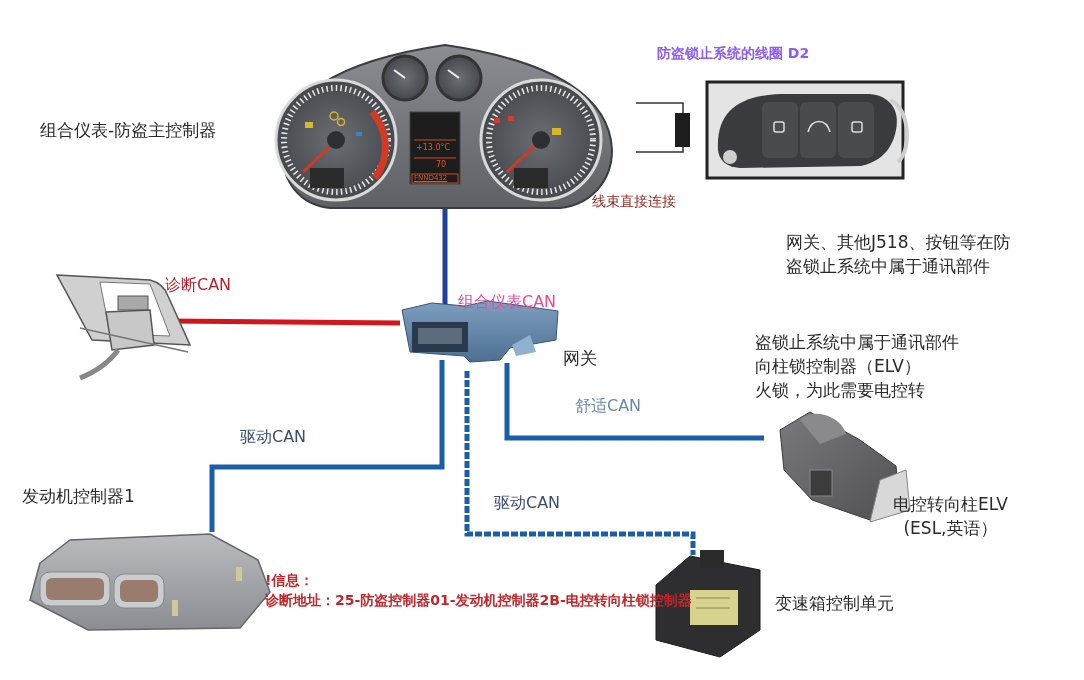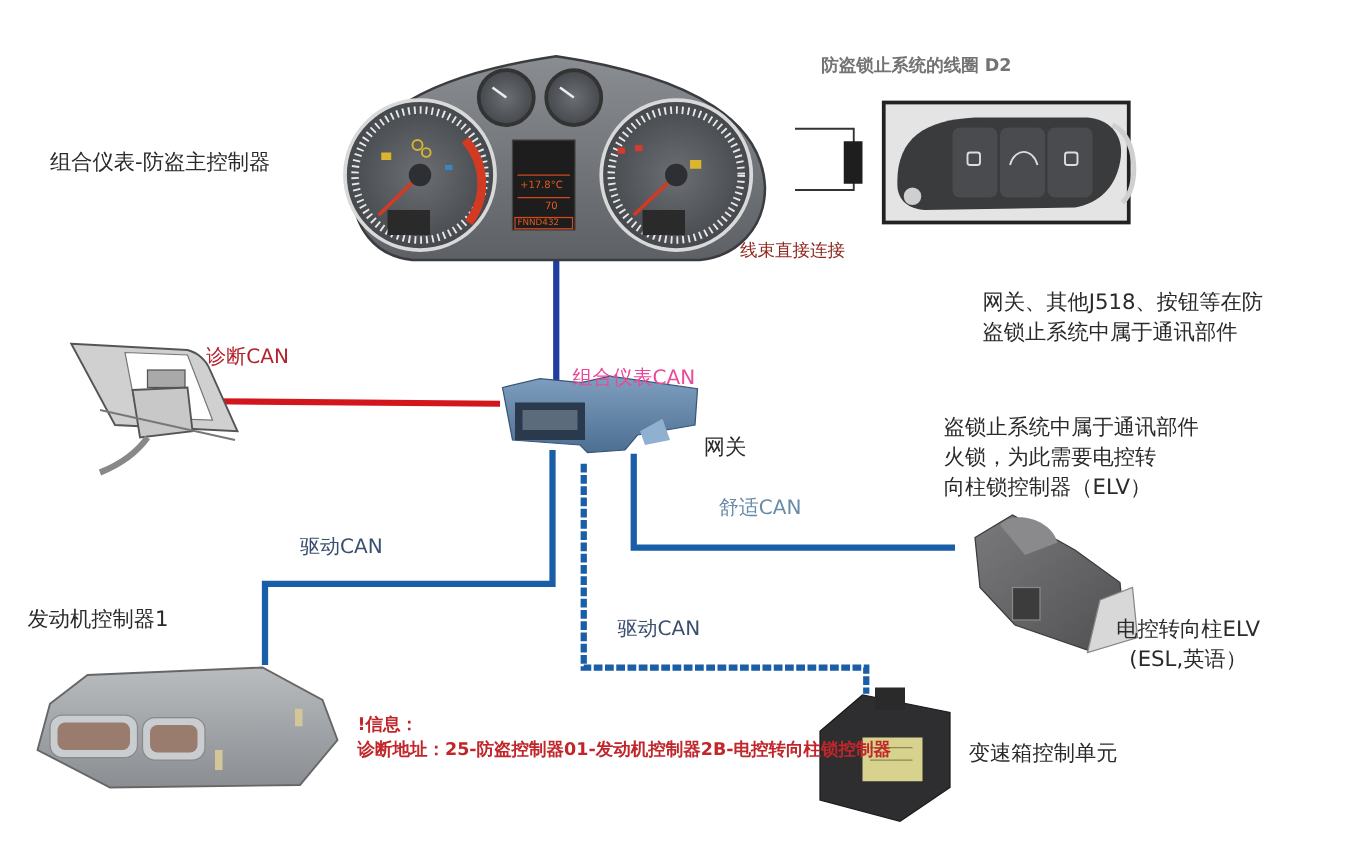--- a/index.html
+++ b/index.html
@@ -1,18 +1,18 @@
 <!DOCTYPE html>
 <html><head>
 <meta charset="utf-8">
 <style>
   html, body { margin:0; padding:0; background:#ffffff; }
   body { width:1084px; height:680px; position:relative; overflow:hidden;
          font-family:"DejaVu Sans","Liberation Sans",sans-serif; }
-  .abs { position:absolute;margin-left:21px; }
+  .abs { position:absolute; }
   .lbl { position:absolute; white-space:nowrap; line-height:1.2; }
   .black-lbl { color:#2a2a2a; font-size:17px; }
   .bus-lbl { font-size:16px; }
   .red-lbl { color:#b52a2a; font-size:16px; }
   .info { color:#c0262a; font-size:14px; font-weight:bold; line-height:20px; }
   svg { position:absolute; left:0; top:0; }
 </style>
 </head>
 <body>
 
@@ -148,45 +148,45 @@
 
   <g>
     <path d="M656,585 L690,556 L760,570 L760,630 L720,657 L656,640 Z" fill="#2e2e30" stroke="#1a1a1a"></path>
     <rect x="700" y="550" width="24" height="18" fill="#2a2a2a"></rect>
     <path d="M690,590 L738,590 L738,625 L690,625 Z" fill="#d7d38e"></path>
     <line x1="696" y1="598" x2="730" y2="598" stroke="#8a8a50" stroke-width="1"></line>
     <line x1="696" y1="608" x2="730" y2="608" stroke="#8a8a50" stroke-width="1"></line>
   </g>
 </svg>
 
-<div class="lbl" style="left:416px;top:143px;font-size:8px;color:#e05a22;">+17.8°C</div>
+<div class="lbl" style="left:416px;top:143px;font-size:8px;color:#e05a22;">+13.0°C</div>
 <div class="lbl" style="left:436px;top:160px;font-size:8px;color:#e05a22;">70</div>
-<div class="lbl" style="left:414px;top:174px;font-size:7px;color:#e05a22;">FNND432</div>
+<div class="lbl" style="left:414px;top:174px;font-size:7px;color:#e05a22;text-decoration:underline;">FNND432</div>
 
 <div class="lbl black-lbl" style="left:40px;top:120px;">组合仪表-防盗主控制器</div>
 
-<div class="lbl" style="left:657px;top:45px;font-size:14px;color:#737373;font-weight:bold;">防盗锁止系统的线圈 D2</div>
+<div class="lbl" style="left:657px;top:45px;font-size:14px;color:#8b5cf6;font-weight:bold;">防盗锁止系统的线圈 D2</div>
 
 <div class="lbl red-lbl" style="left:592px;top:193px;font-size:14px;color:#8e2a22;">线束直接连接</div>
 
 <div class="lbl black-lbl" style="left:786px;top:230px;line-height:24px;">
   <div>网关、其他J518、按钮等在防</div>
   <div>盗锁止系统中属于通讯部件</div>
 </div>
 
 <div class="lbl bus-lbl" style="left:458px;top:256px;color:#ec4899;margin-top:36px;">组合仪表CAN</div>
 
 <div class="lbl" style="left:165px;top:275px;font-size:16px;color:#b3232b;">诊断CAN</div>
 
 <div class="lbl black-lbl" style="left:563px;top:348px;">网关</div>
 
 <div class="lbl black-lbl" style="left:755px;top:330px;line-height:24px;">
   <div>盗锁止系统中属于通讯部件</div>
+  <div>向柱锁控制器（ELV）</div>
   <div>火锁，为此需要电控转</div>
-  <div>向柱锁控制器（ELV）</div>
 </div>
 
 <div class="lbl bus-lbl" style="left:575px;top:396px;color:#6a8ba8;">舒适CAN</div>
 
 <div class="lbl bus-lbl" style="left:240px;top:427px;color:#3a4f6e;">驱动CAN</div>
 
 <div class="lbl black-lbl" style="left:22px;top:486px;">发动机控制器1</div>
 
 <div class="lbl bus-lbl" style="left:494px;top:493px;color:#3a4f6e;">驱动CAN</div>
 

